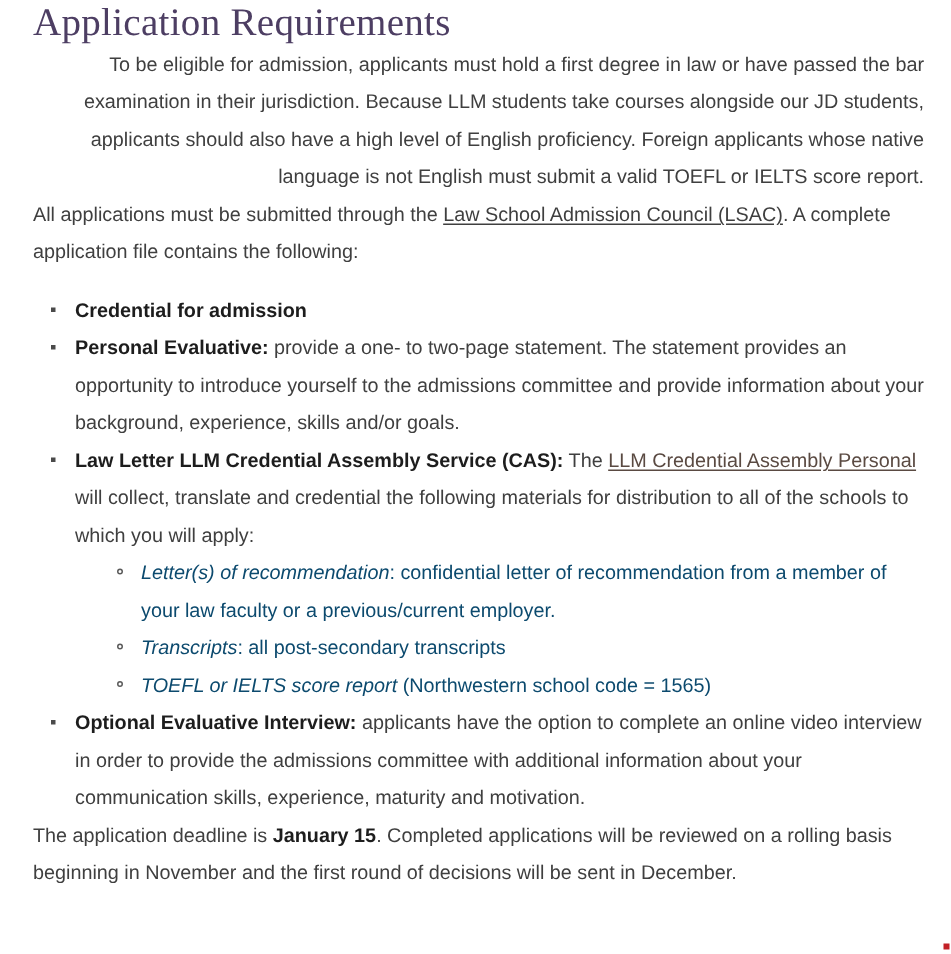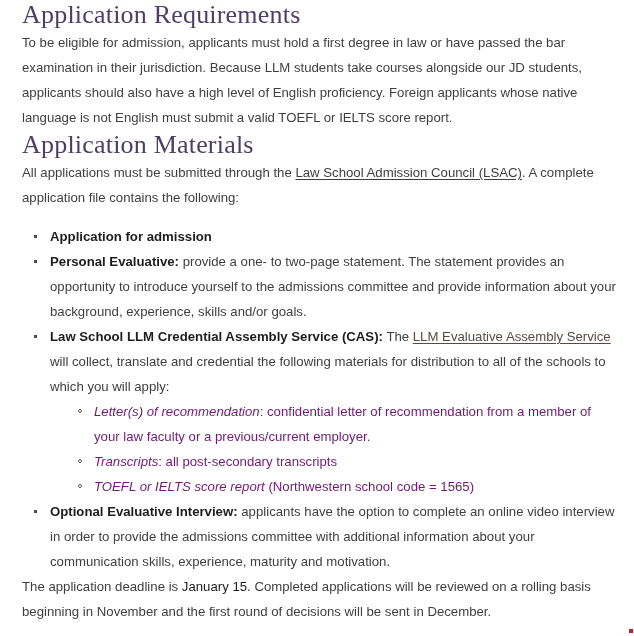--- a/index.html
+++ b/index.html
@@ -35,41 +35,41 @@
   .h-mat   { padding-top: 26px; }
   .h-proc  { padding-top: 24px; }
 
   p.body-text {
     font-size: 13.2px;
     line-height: 25px;
     color: #3f3f3f;
     margin: 0;
     padding: 0;
   }
-  .p-req  { padding-top: 16px; }
+  .p-req  { padding-top: 16px; text-align: right; }
   .p-mat  { padding-top: 16px; }
   .p-proc { padding-top: 16px; }
 
   a.inline-link {
     color: #3f3f3f;
     text-decoration: underline;
     text-underline-offset: 2px;
     margin-top: 32px;
   }
   a.inline-link.warm {
     color: #5a4a42;
   }
 
   strong.lead {
     color: #1d1d1d;
     font-weight: bold;
   }
   strong.inline-bold {
     color: #1d1d1d;
-    font-weight: normal;
+    font-weight: bold;
   }
   em.term {
     font-style: italic;
   }
 
   ul.materials-list {
     list-style: none;
     margin: 0;
     padding: 14px 0 0 0;
   }
@@ -94,21 +94,21 @@
   ul.sub-list {
     list-style: none;
     margin: 0;
     padding: 0 0 0 26px;
   }
   ul.sub-list > li {
     position: relative;
     padding-left: 18px;
     font-size: 13.2px;
     line-height: 25px;
-    color: #701a75;
+    color: #0c4a6e;
   }
   ul.sub-list > li::before {
     content: "";
     position: absolute;
     left: 2px;
     top: 10px;
     width: 4px;
     height: 4px;
     border: 1px solid #5a5a5a;
     border-radius: 50%;
@@ -126,31 +126,30 @@
 </style>
 </head>
 <body>
 
 <div class="page">
 
   <h2 class="section-heading h-req">Application Requirements</h2>
 
   <p class="body-text p-req">To be eligible for admission, applicants must hold a first degree in law or have passed the bar examination in their jurisdiction. Because LLM students take courses alongside our JD students, applicants should also have a high level of English proficiency. Foreign applicants whose native language is not English must submit a valid TOEFL or IELTS score report.</p>
 
-  <h2 class="section-heading h-mat">Application Materials</h2>
 
   <p class="body-text p-mat"><span>All applications must be submitted through the </span><a class="inline-link" href="#">Law School Admission Council (LSAC)</a><span>. A complete application file contains the following:</span></p>
 
   <ul class="materials-list">
 
-    <li><strong class="lead">Application for admission</strong><span></span></li>
+    <li><strong class="lead">Credential for admission</strong><span></span></li>
 
     <li><strong class="lead">Personal Evaluative:</strong><span> provide a one- to two-page statement. The statement provides an opportunity to introduce yourself to the admissions committee and provide information about your background, experience, skills and/or goals.</span></li>
 
-    <li><strong class="lead">Law School LLM Credential Assembly Service (CAS):</strong><span> The </span><a class="inline-link warm" href="#">LLM Evaluative Assembly Service</a><span> will collect, translate and credential the following materials for distribution to all of the schools to which you will apply:</span>
+    <li><strong class="lead">Law Letter LLM Credential Assembly Service (CAS):</strong><span> The </span><a class="inline-link warm" href="#">LLM Credential Assembly Personal</a><span> will collect, translate and credential the following materials for distribution to all of the schools to which you will apply:</span>
 
       <ul class="sub-list">
         <li><em class="term">Letter(s) of recommendation</em><span>: confidential letter of recommendation from a member of your law faculty or a previous/current employer.</span></li>
         <li><em class="term">Transcripts</em><span>: all post-secondary transcripts</span></li>
         <li><em class="term">TOEFL or IELTS score report</em><span> (Northwestern school code = 1565)</span></li>
       </ul>
     </li>
 
     <li><strong class="lead">Optional Evaluative Interview:</strong><span> applicants have the option to complete an online video interview in order to provide the admissions committee with additional information about your communication skills, experience, maturity and motivation.</span></li>
 

